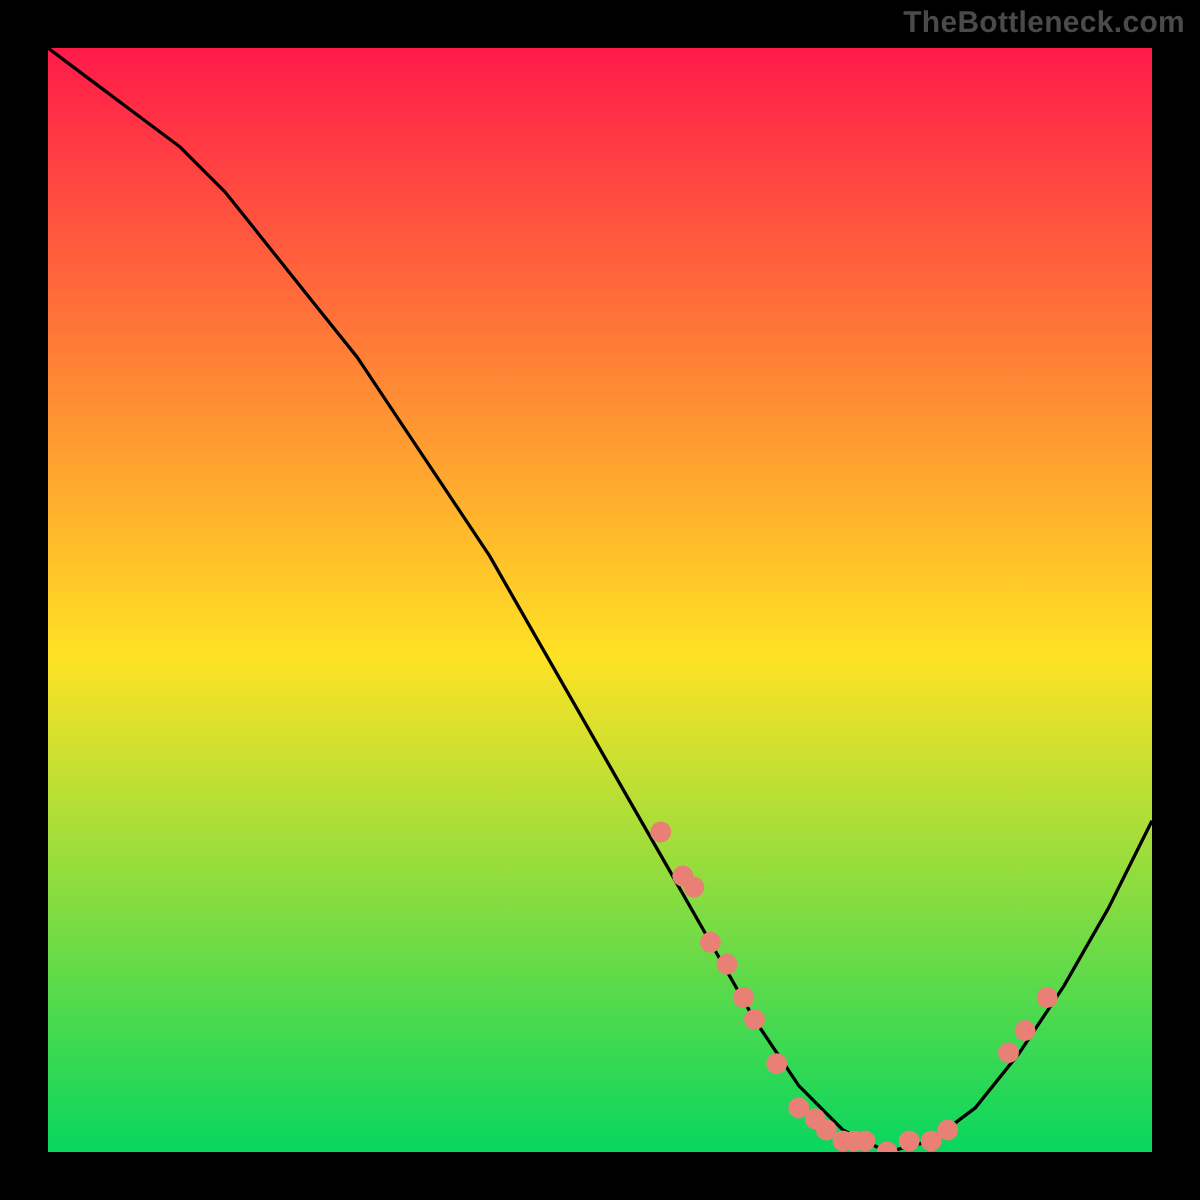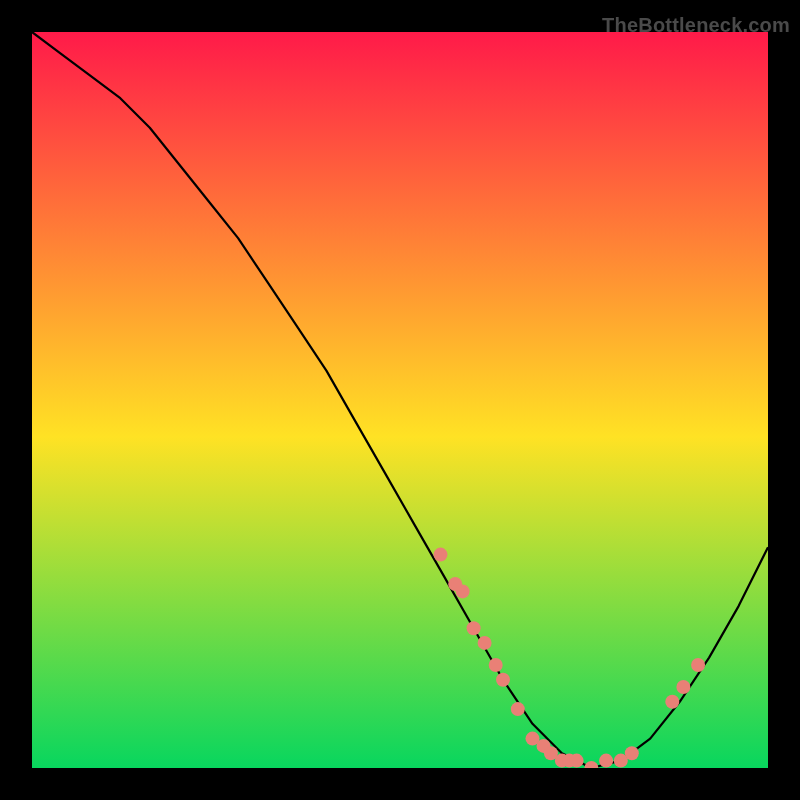--- a/index.html
+++ b/index.html
@@ -11,21 +11,21 @@
     overflow: hidden;
     font-family: Arial, Helvetica, sans-serif;
   }
   .chart-wrap {
     position: relative;
     width: 800px;
     height: 800px;
   }
   .attribution {
     position: absolute;
-    top: 14px;
+    top: 4px;
     right: 10px;
     color: #4a4a4a;
     font-size: 20px;
     font-weight: 600;
     letter-spacing: 0.2px;
   }
   svg {
     display: block;
   }
 </style>

